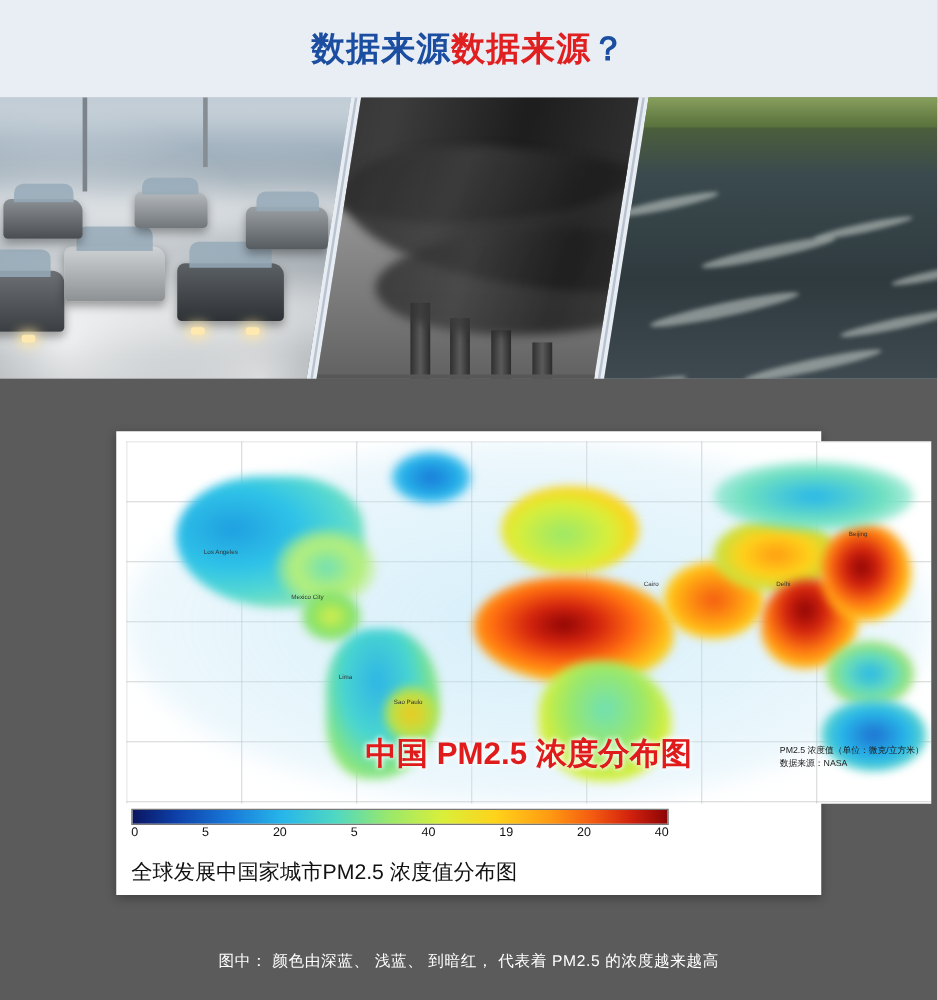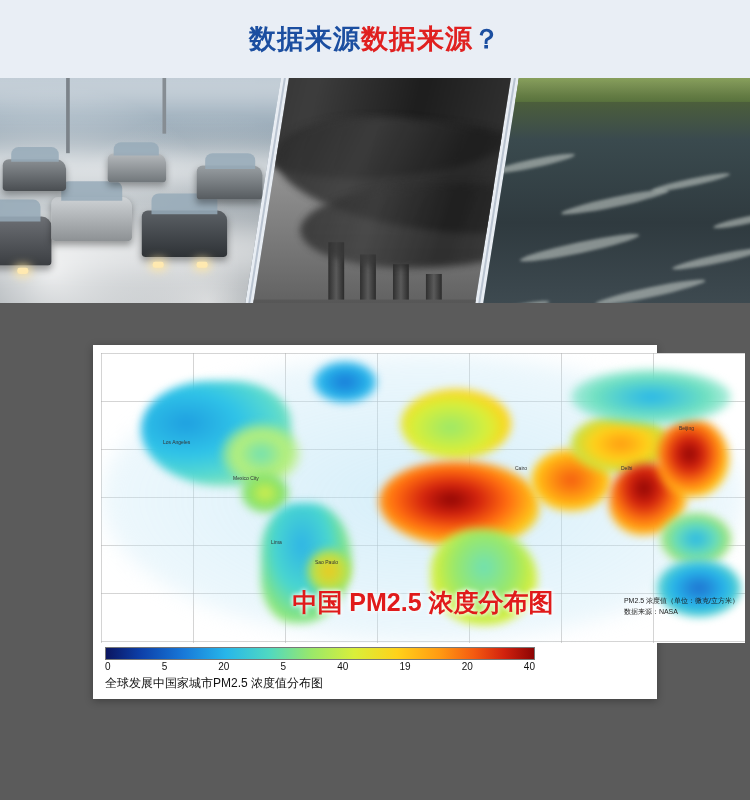--- a/index.html
+++ b/index.html
@@ -215,24 +215,25 @@
     border: 1px solid #777;
   }
   .legend-ticks {
     display: flex;
     justify-content: space-between;
     font-size: 10px;
     color: #111;
     margin-top: 1px;
   }
   .legend-caption {
-    font-size: 12px;
+    font-size: 17px;
     color: #111;
     padding: 3px 4px 1px 4px;
     white-space: nowrap;
+    margin-top: 11px;
   }
   .footer-note {
     position: absolute;
     left: 0; right: 0;
     bottom: 22px;
     text-align: center;
     font-size: 12.5px;
     color: #ffffff;
     letter-spacing: 0.5px;
   }
@@ -370,15 +371,16 @@
             <span>19</span>
             <span>20</span>
             <span>40</span>
           </div>
         </div>
       </div>
 
       <div class="legend-caption">全球发展中国家城市PM2.5 浓度值分布图</div>
     </div>
 
+    <div class="footer-note">图中： 颜色由深蓝、 浅蓝、 到暗红， 代表着 PM2.5 的浓度越来越高</div>
   </div>
 
 </div>
 
 </body></html>

